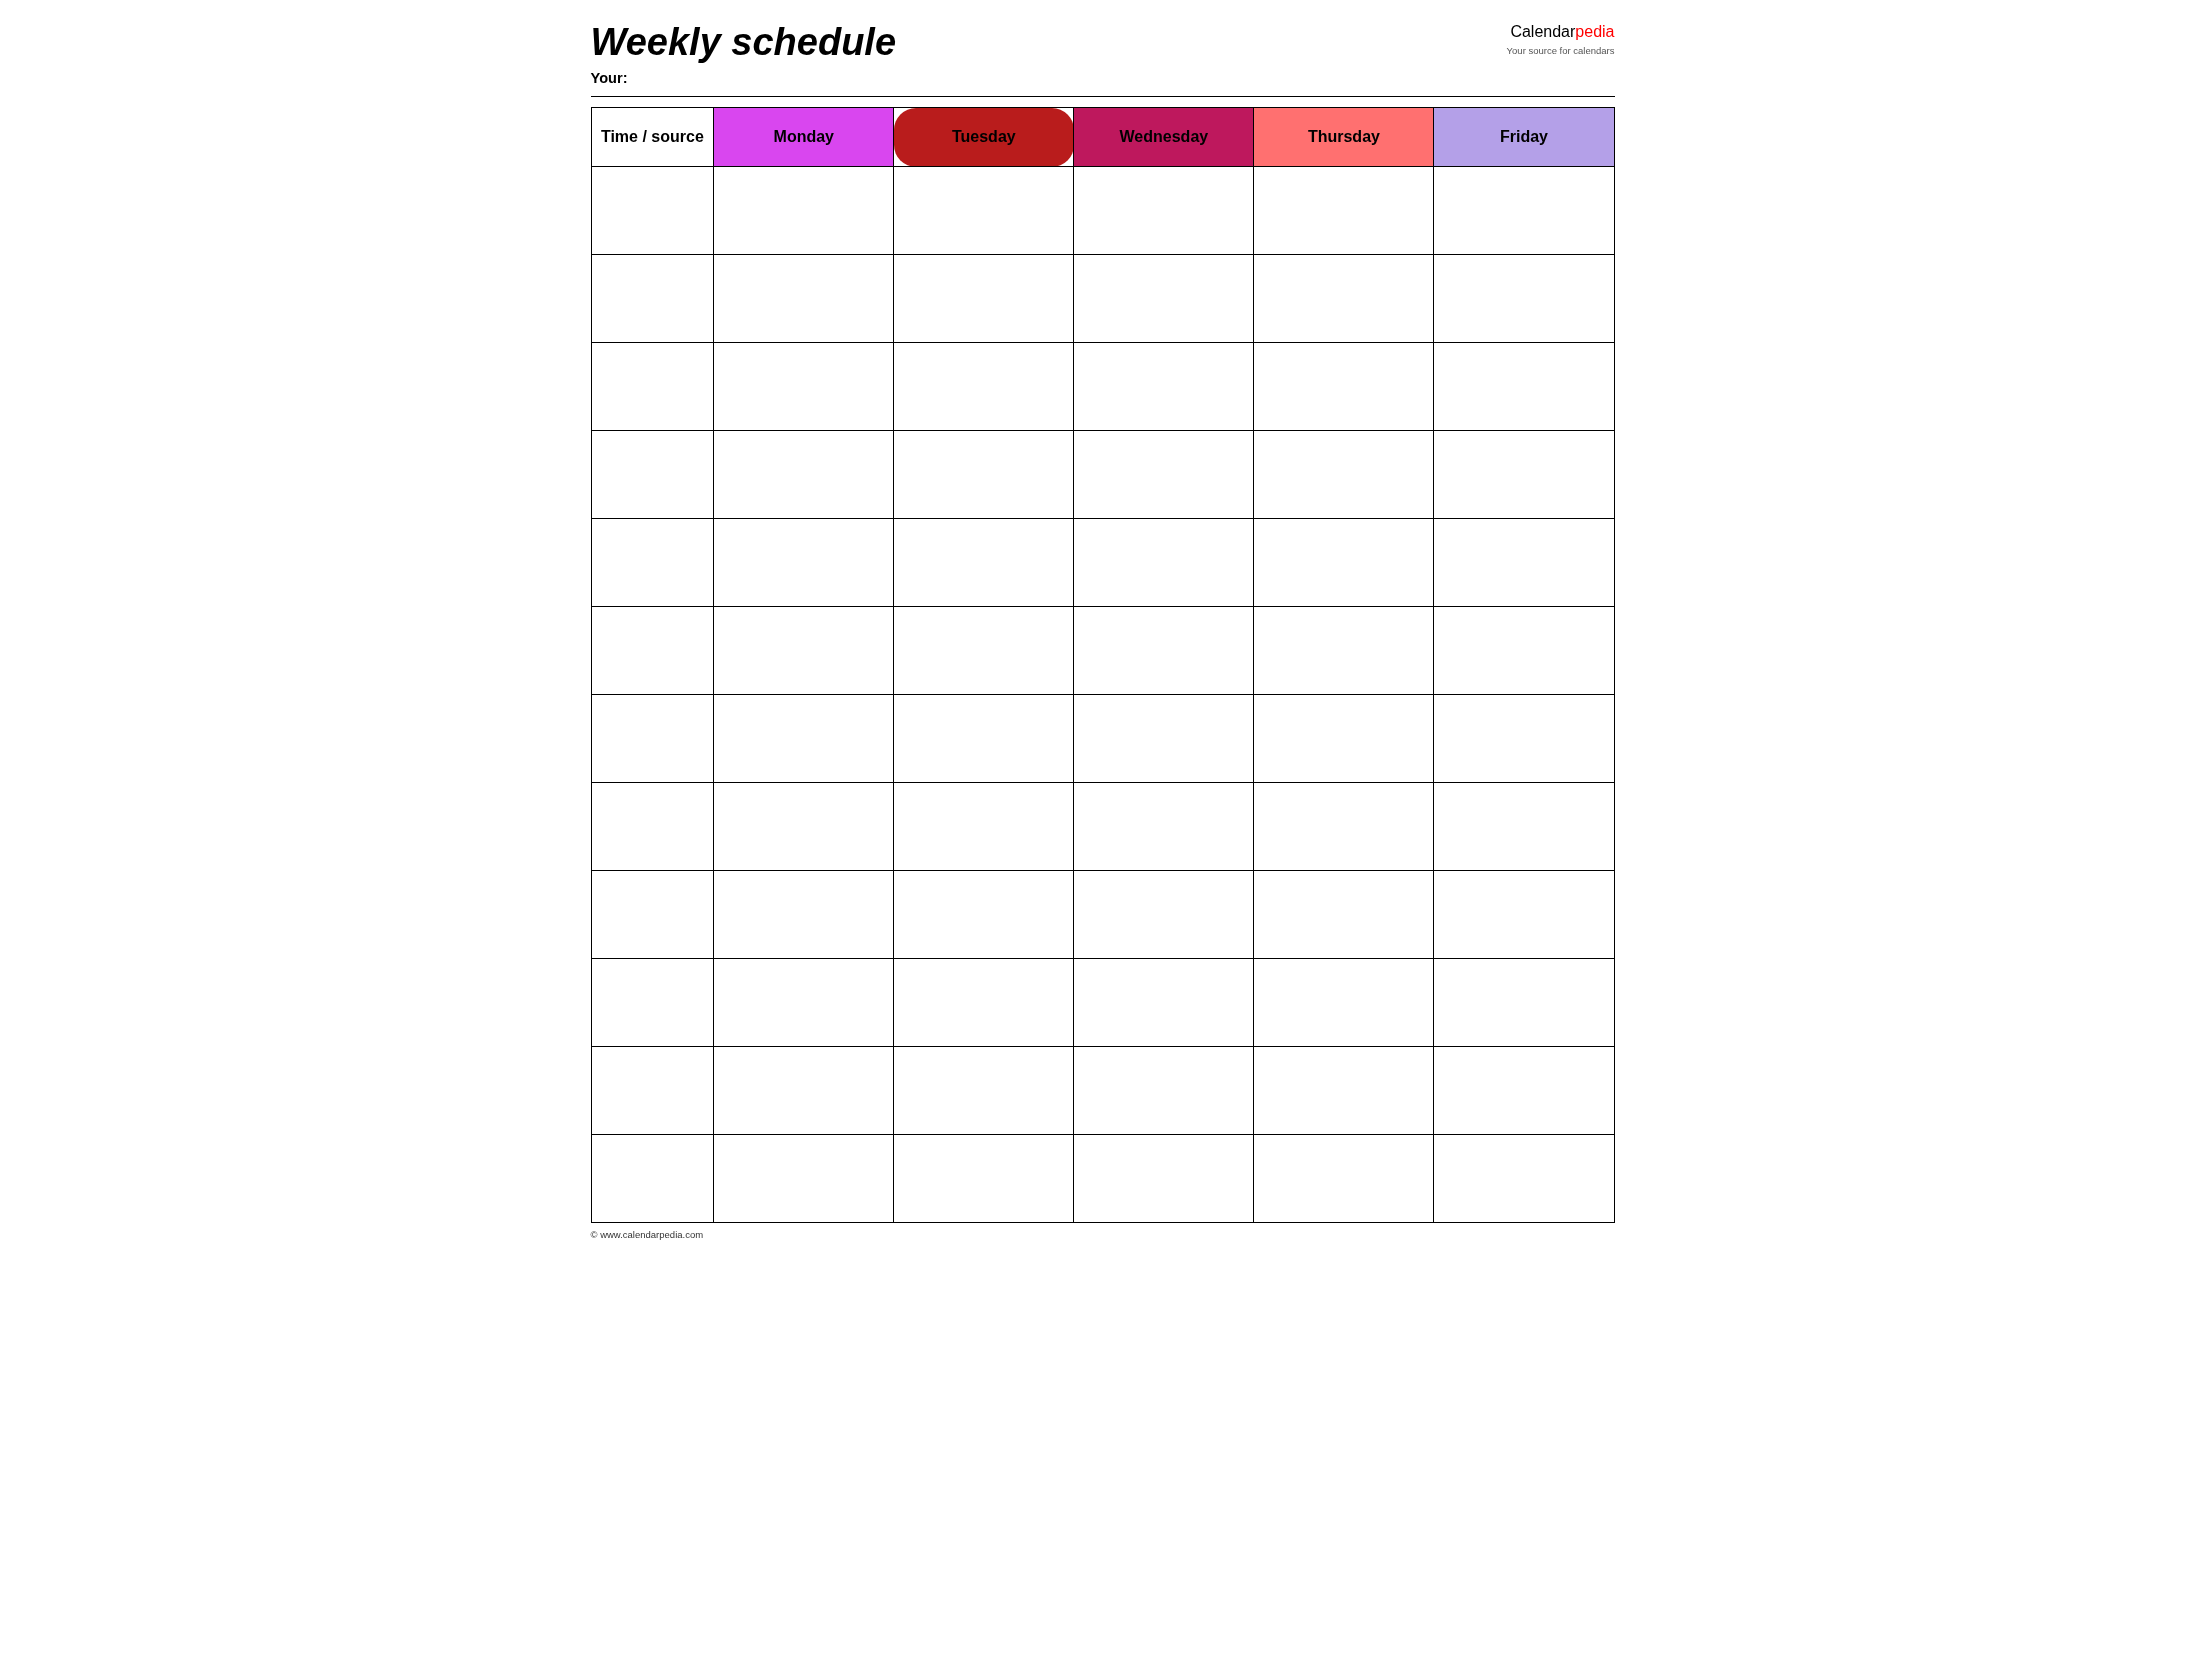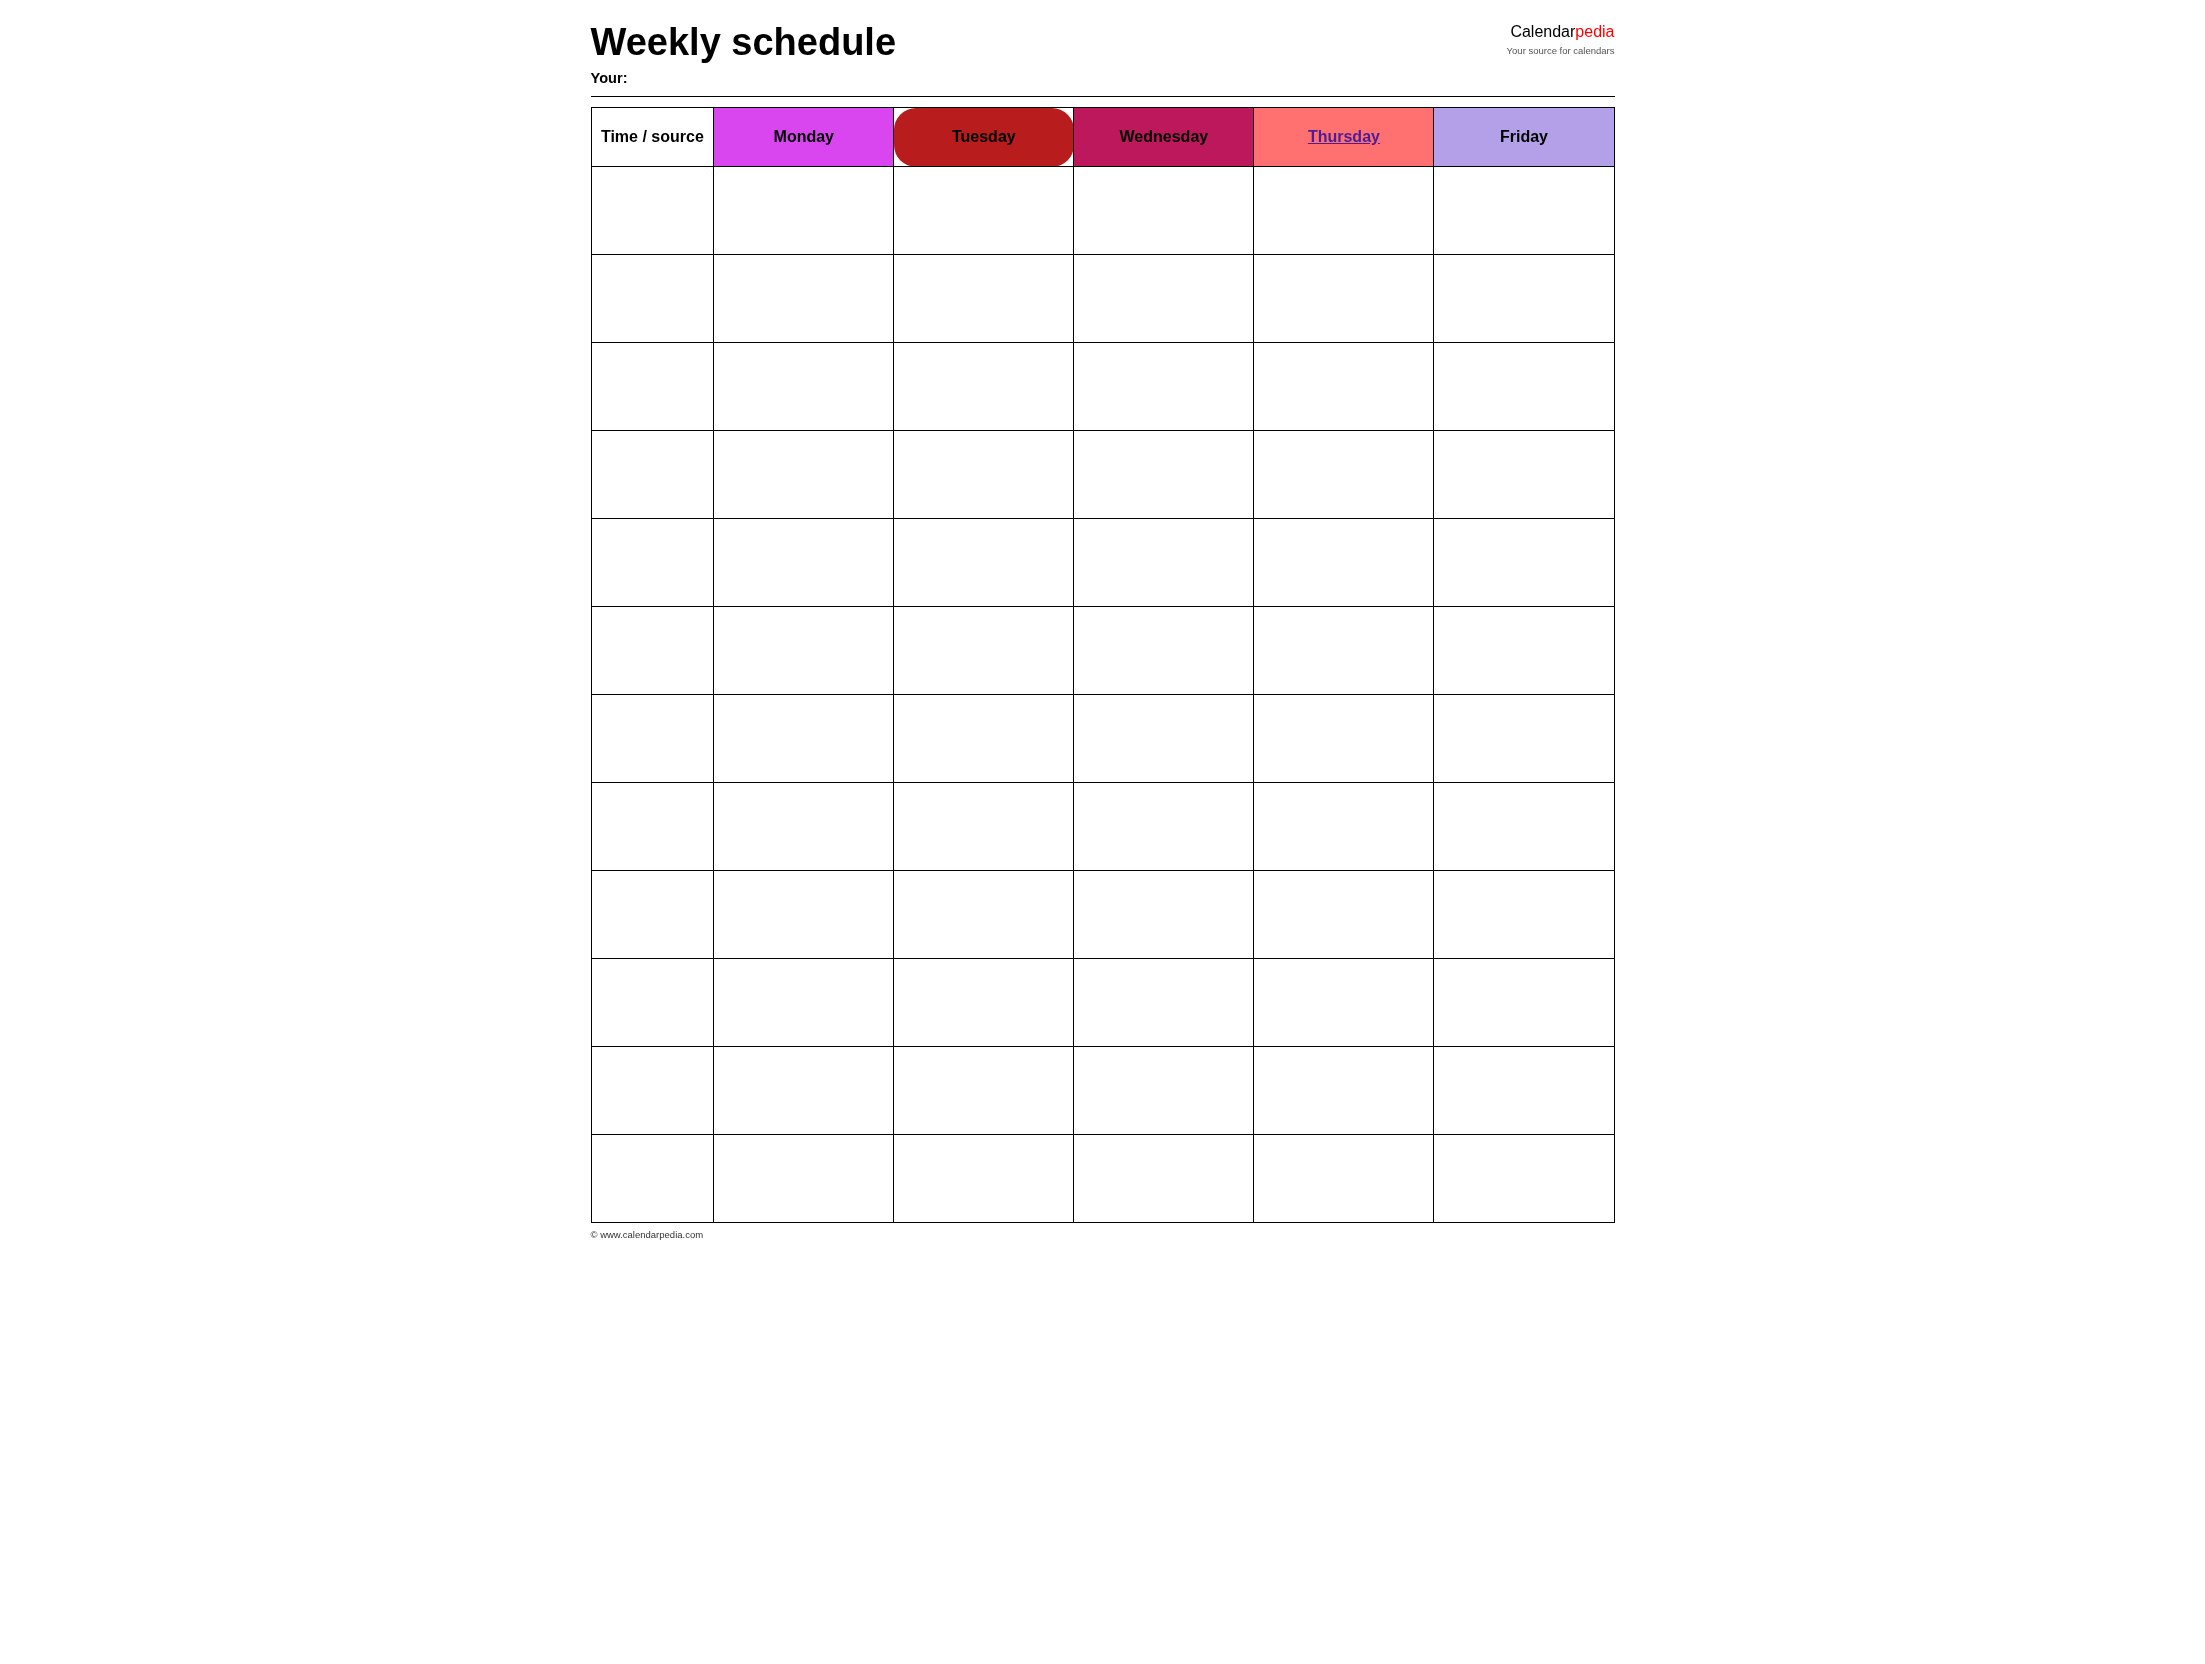--- a/index.html
+++ b/index.html
@@ -31,20 +31,21 @@
     .title-area {
       flex: 1;
     }
 
     .main-title {
       font-size: 38px;
       font-weight: bold;
       color: #000000;
       line-height: 1.1;
       margin-bottom: 5.9px;
+      font-style: italic;
     }
 
     .name-label {
       font-size: 14.6px;
       font-weight: bold;
       color: #000000;
       margin-top: 2.9px;
     }
 
     .logo-area {
@@ -122,23 +123,22 @@
     }
 
     .col-wednesday {
       background: #be185d;
       color: #000000;
       width: 17.6%;
     }
 
     .col-thursday {
       background: #ff7070;
-      color: #4c1d95;
-      width: 17.6%;
-      text-decoration: underline;
+      color: #000000;
+      width: 17.6%;
     }
 
     .col-friday {
       background: #b4a0e8;
       color: #000000;
       width: 17.6%;
     }
 
     .schedule-table tbody td {
       background: #ffffff;

